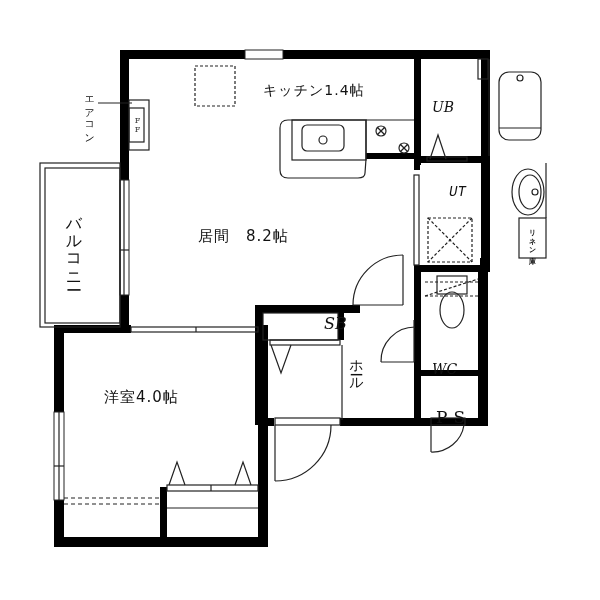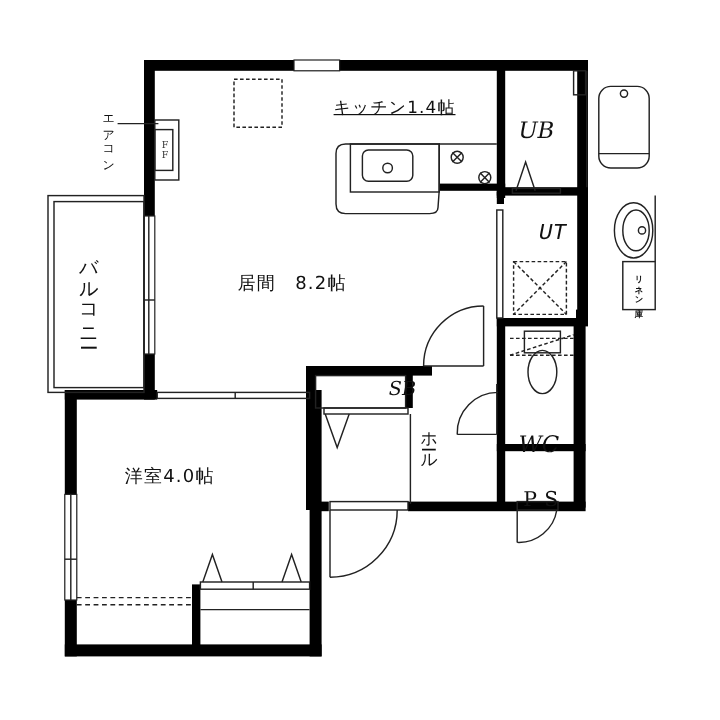--- a/index.html
+++ b/index.html
@@ -1,20 +1,20 @@
 <!DOCTYPE html>
 <html><head>
 <meta charset="utf-8">
 <style>
   html, body { margin:0; padding:0; background:#ffffff; }
   body { width:600px; height:600px; overflow:hidden; position:relative; font-family:"DejaVu Sans", sans-serif; }
   svg { position:absolute; left:0; top:0; }
   .lbl { position:absolute; color:#111; white-space:nowrap; line-height:1; }
   .jp { font-family:"DejaVu Sans", sans-serif; font-size:15px; letter-spacing:1px; }
-  .it { font-family:"DejaVu Serif", serif; font-style:italic; font-size:19px; }
+  .it { font-family:"DejaVu Serif", serif; font-style:italic; font-size:14px; }
   .ps { font-family:"DejaVu Serif", serif; font-size:17px; letter-spacing:6px; }
   .vert { writing-mode:vertical-rl; text-orientation:upright; }
   .small { font-size:10px; }
   .tiny { font-size:7px; font-weight:bold; }
 </style>
 </head>
 <body>
 
 <svg width="600" height="600" viewBox="0 0 600 600">
   <g fill="#000" stroke="none">
@@ -155,21 +155,21 @@
     <path d="M 275 481 A 56 56 0 0 0 331 425"></path>
 
     <rect x="431" y="418" width="34" height="7"></rect>
     <line x1="431" y1="425" x2="431" y2="452"></line>
     <path d="M 431 452 A 32 32 0 0 0 464 425"></path>
 
     <line x1="342" y1="340" x2="414" y2="340" stroke-width="0"></line>
   </g>
 </svg>
 
-<div class="lbl jp" style="left:278px; top:83px; font-size:14px;text-decoration:underline;">キッチン1.4帖</div>
+<div class="lbl jp" style="left:263px; top:83px; font-size:14px;">キッチン1.4帖</div>
 <div class="lbl jp" style="left:198px; top:209px;margin-top:20px;">居間　8.2帖</div>
 <div class="lbl jp" style="left:104px; top:390px;">洋室4.0帖</div>
 <div class="lbl jp vert" style="left:66px; top:205px; font-size:16px;">バルコニー</div>
 <div class="lbl it" style="left:432px; top:100px;">UB</div>
 <div class="lbl it" style="left:449px; top:185px;font-family:Liberation Mono, monospace;">UT</div>
 <div class="lbl it" style="left:432px; top:362px;">WC</div>
 <div class="lbl ps" style="left:436px; top:388px;margin-top:21px;">PS</div>
 <div class="lbl it" style="left:287px; top:316px; font-size:16px;margin-left:37px;">SB</div>
 <div class="lbl jp vert" style="left:350px; top:350px; font-size:14px;">ホール</div>
 <div class="lbl jp vert small" style="left:84px; top:90px;">エアコン</div>

